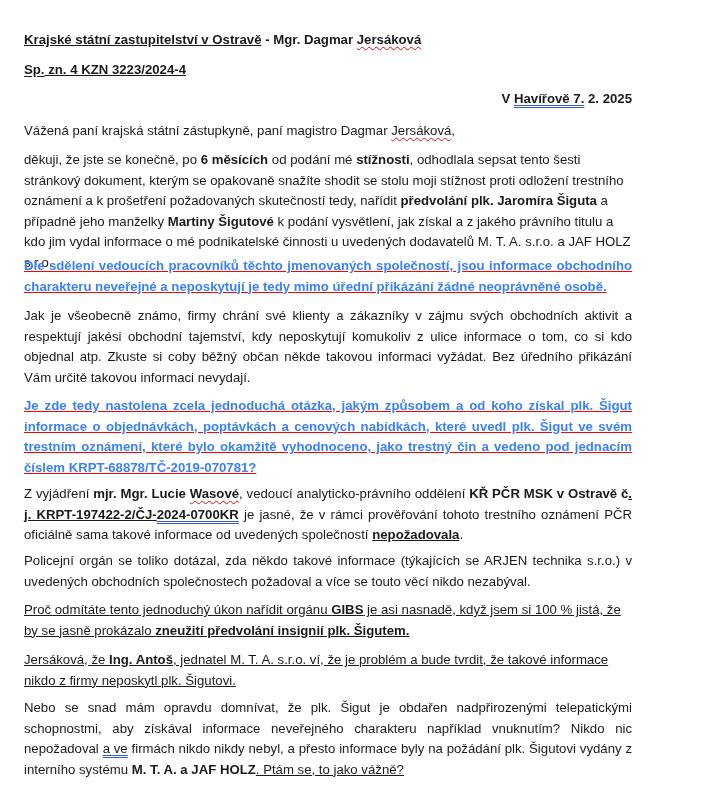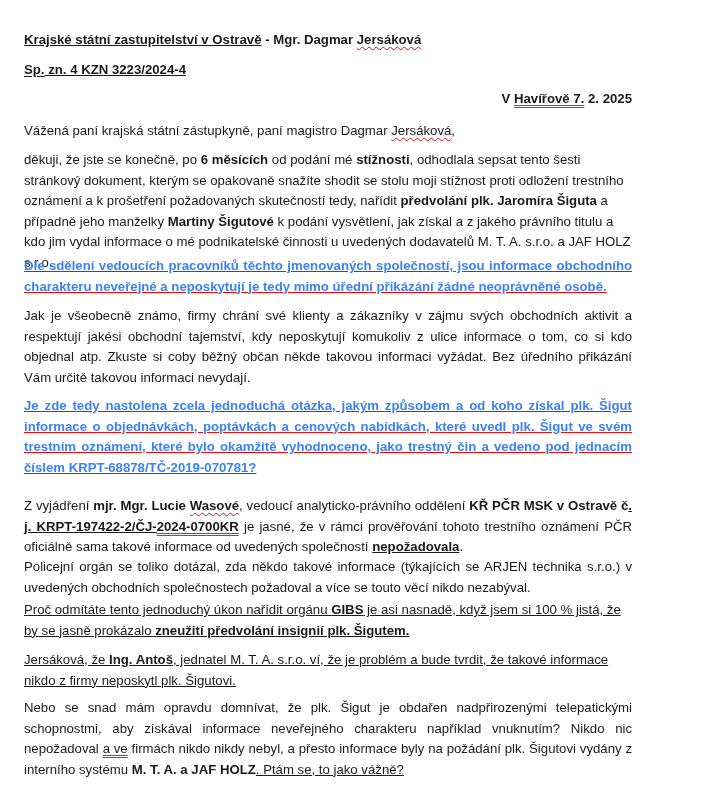--- a/index.html
+++ b/index.html
@@ -45,22 +45,22 @@
     }
     .justify { text-align: justify; }
     .hdr1 { position: absolute; top: 30px; }
     .hdr2 { position: absolute; top: 60px; }
     .date { position: absolute; top: 89px; right: 0; text-align: right; }
     .greet { position: absolute; top: 121px; }
     .p1 { position: absolute; top: 150px; width: 608px; }
     .p2 { position: absolute; top: 256px; width: 608px; }
     .p3 { position: absolute; top: 306px; width: 608px; }
     .p4 { position: absolute; top: 396px; width: 608px; }
-    .p5 { position: absolute; top: 496px; width: 608px; }
-    .p6 { position: absolute; top: 551px; width: 608px; margin-top: 6px; }
+    .p5 { position: absolute; top: 484px; width: 608px; }
+    .p6 { position: absolute; top: 551px; width: 608px; }
     .p7 { position: absolute; top: 600px; width: 608px; }
     .p8 { position: absolute; top: 650px; width: 608px; }
     .p9 { position: absolute; top: 698px; width: 608px; }
   </style>
 </head>
 <body>
 
 <div class="page">
 
   <p class="hdr1"><span class="b u">Krajské státní zastupitelství v Ostravě</span><span class="b"> - Mgr. Dagmar </span><span class="b spell">Jersáková</span></p>

